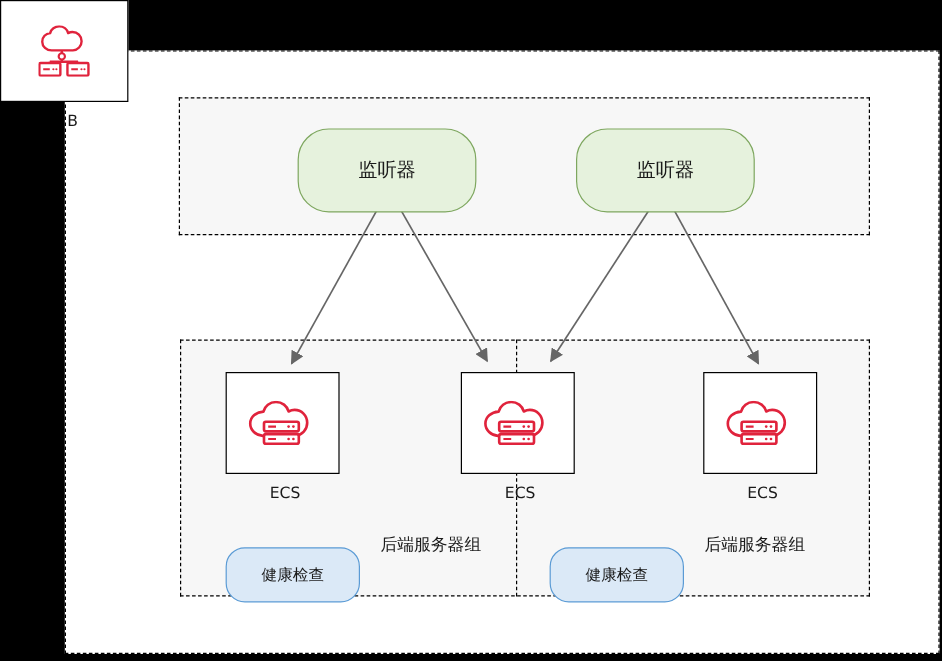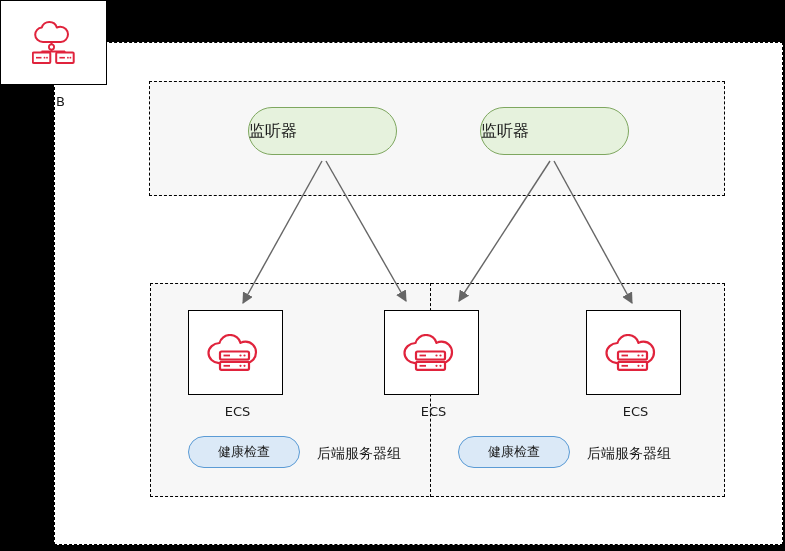--- a/index.html
+++ b/index.html
@@ -20,23 +20,23 @@
     box-sizing:border-box;
   }
   .listeners-group{left:149px;top:81px;width:576px;height:115px;}
   .servers-group{left:150px;top:283px;width:575px;height:214px;}
   .servers-divider{
     position:absolute;left:430px;top:283px;width:0;height:214px;
     border-left:1px dashed #000;
   }
   
   .listener{
-    position:absolute;top:107px;width:149px;height:48px;
+    position:absolute;top:107px;width:149px;height:70px;
     background:#e6f2dd;border:1px solid #7ea75f;border-radius:26px;
-    display:flex;align-items:center;
+    display:flex;align-items:center;justify-content:center;
     font-size:16px;box-sizing:border-box;z-index:4;
   }
   .listener-1{left:248px;}
   .listener-2{left:480px;}
   
   .ecs-box{
     position:absolute;top:310px;width:95px;height:85px;
     background:#fff;border:1.5px solid #000;box-sizing:border-box;
     display:flex;align-items:center;justify-content:center;z-index:5;
   }
@@ -45,21 +45,21 @@
   .ecs-3{left:586px;}
   .ecs-label{
     position:absolute;top:404px;width:95px;text-align:center;
     font-size:13px;z-index:5;
   }
   .ecs-label-1{left:190px;}
   .ecs-label-2{left:386px;}
   .ecs-label-3{left:588px;}
   
   .pill{
-    position:absolute;top:436px;width:112px;height:32px;
+    position:absolute;top:456px;width:112px;height:46px;
     background:#dbe9f7;border:1px solid #5b9bd5;border-radius:16px;
     display:flex;align-items:center;justify-content:center;
     font-size:13px;box-sizing:border-box;z-index:5;
   }
   .pill-1{left:188px;}
   .pill-2{left:458px;}
   .group-label{
     position:absolute;top:445px;font-size:14px;z-index:5;white-space:nowrap;
   }
   .group-label-1{left:317px;}

